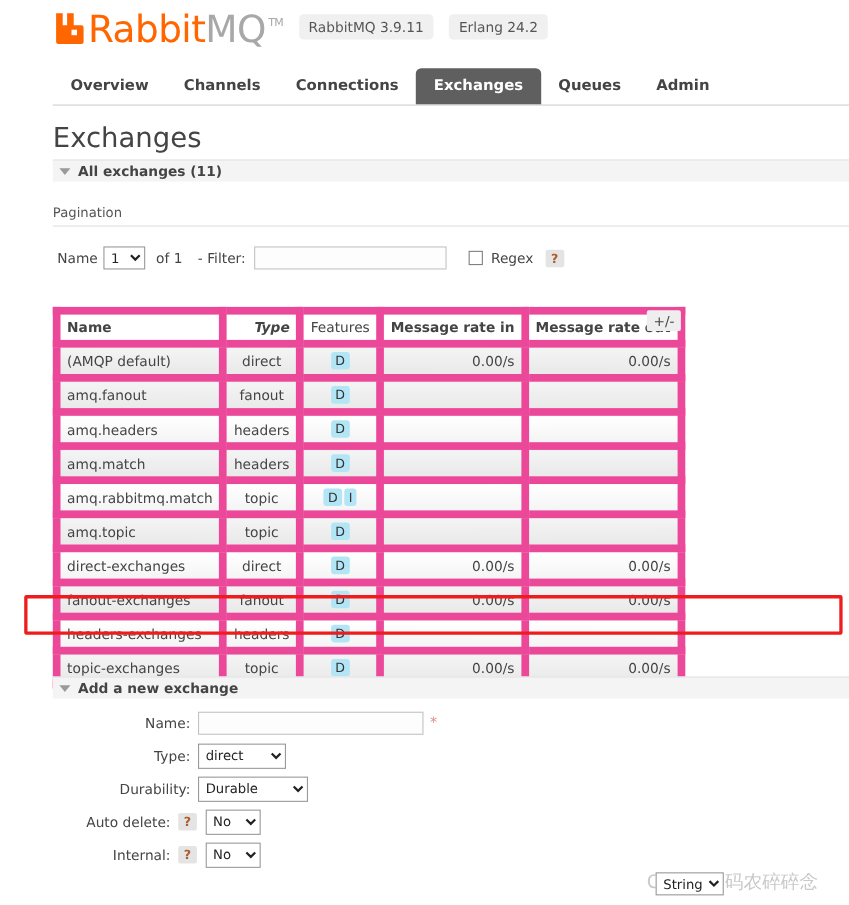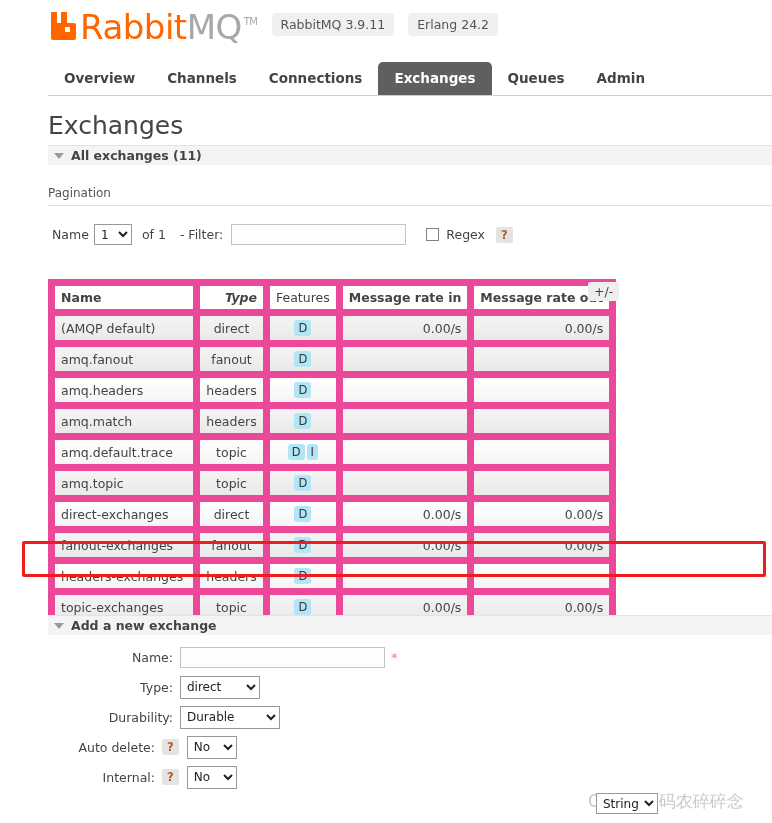--- a/index.html
+++ b/index.html
@@ -227,21 +227,21 @@
         <td class="rate"></td>
       </tr>
       <tr class="odd">
         <td class="name">amq.match</td>
         <td class="type">headers</td>
         <td class="feat"><span class="fbadge">D</span></td>
         <td class="rate"></td>
         <td class="rate"></td>
       </tr>
       <tr class="even">
-        <td class="name">amq.default.trace</td>
+        <td class="name">amq.rabbitmq.match</td>
         <td class="type">topic</td>
         <td class="feat"><span class="fbadge">D</span><span class="fbadge">I</span></td>
         <td class="rate"></td>
         <td class="rate"></td>
       </tr>
       <tr class="odd">
         <td class="name">amq.topic</td>
         <td class="type">topic</td>
         <td class="feat"><span class="fbadge">D</span></td>
         <td class="rate"></td>

